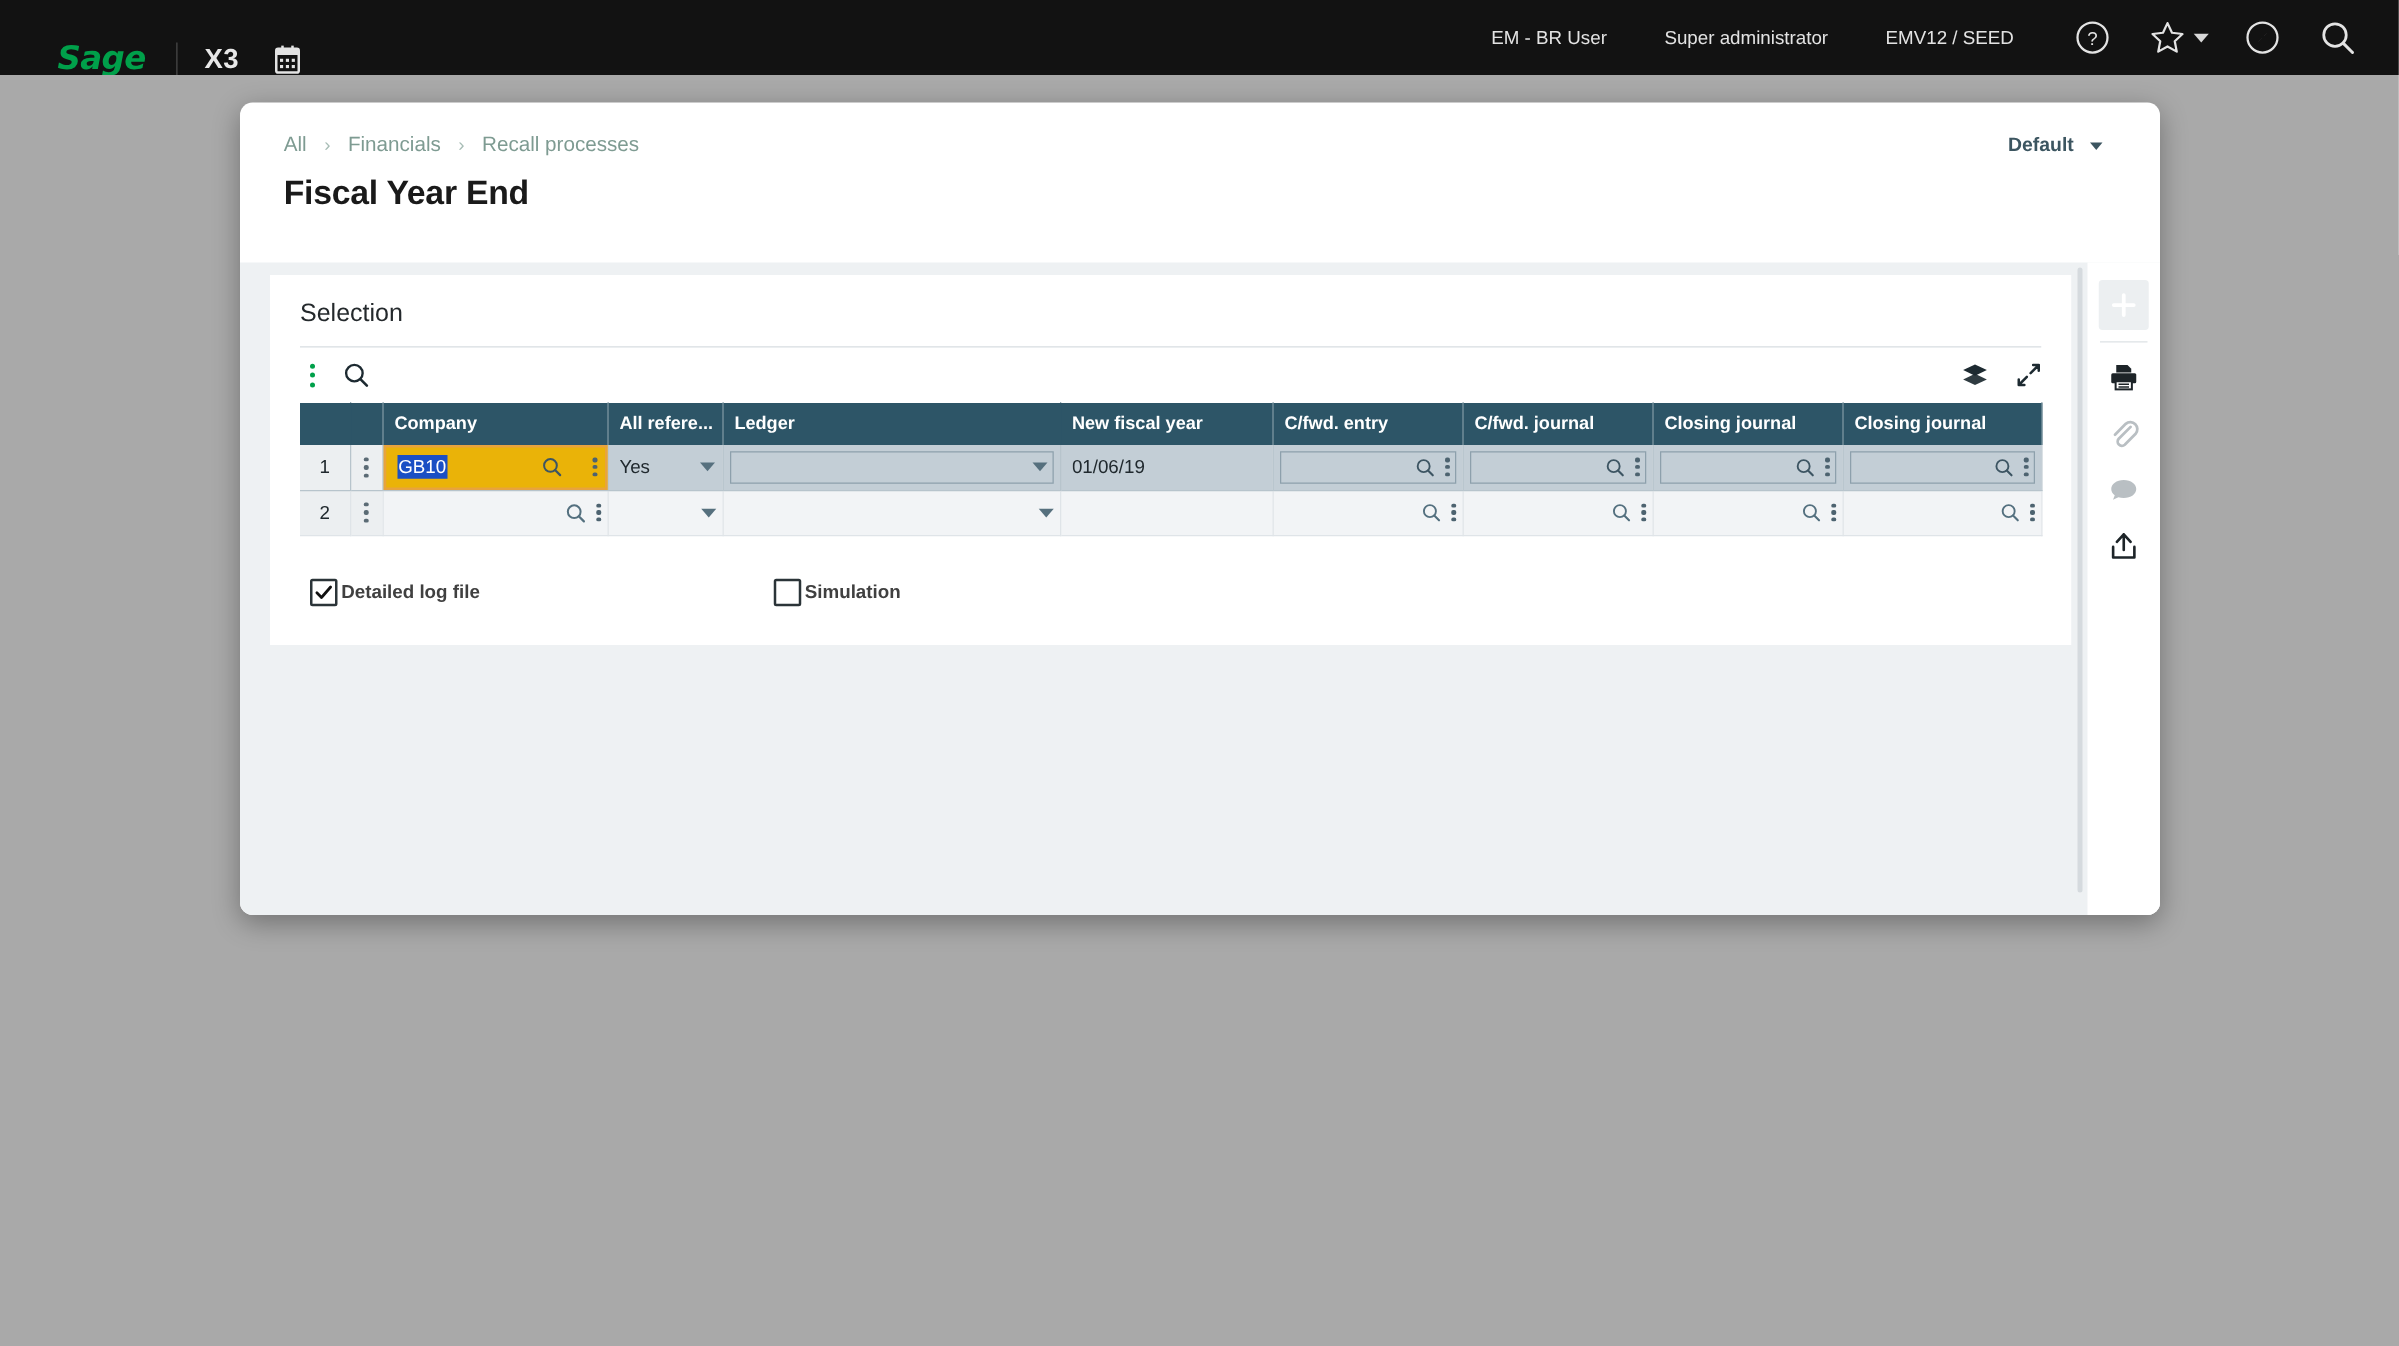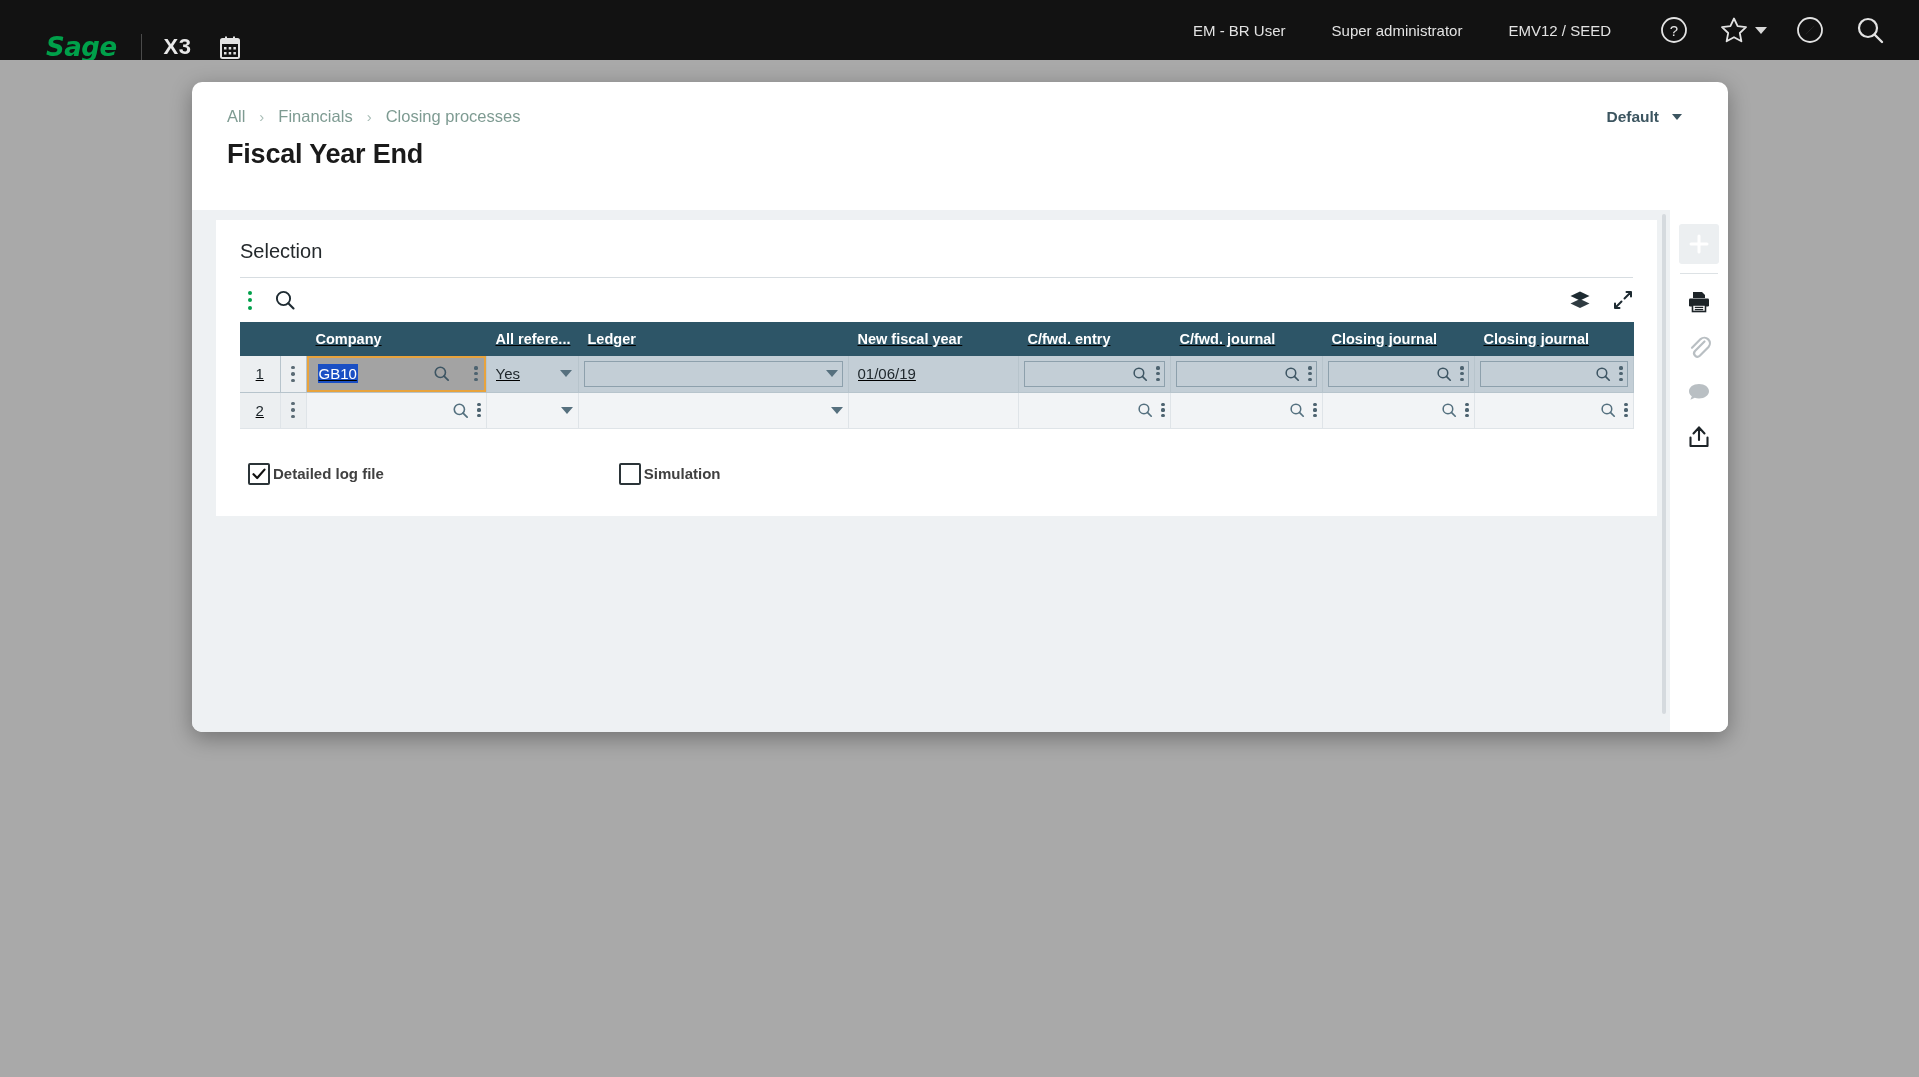--- a/index.html
+++ b/index.html
@@ -208,21 +208,21 @@
   }
   .gt-search { cursor: pointer; display: flex; align-items: center; }
   .gt-right {
     position: absolute; right: 0;
     display: flex; align-items: center; gap: 22px;
   }
   .gt-right > div { cursor: pointer; display: flex; align-items: center; }
 
   
   .grid { width: 1393px; }
-  .grid table { border-collapse: collapse; width: 100%; table-layout: fixed; text-decoration: underline; }
+  .grid table { border-collapse: collapse; width: 100%; table-layout: fixed; }
   .grid thead th {
     background: #2d5567;
     color: #ffffff;
     font-size: 14.5px;
     font-weight: 700;
     height: 34px;
     text-align: left;
     padding: 0 9px;
     border-right: 1px solid #2d5567;
     white-space: nowrap;
@@ -268,21 +268,21 @@
   }
 
   .cellwrap {
     display: flex; align-items: center;
     height: 100%; width: 100%;
     padding: 0 6px 0 9px;
     position: relative;
   }
   .cellwrap.focused {
     border: 2px solid #e8a33d;
-    background: #a3a3a3;
+    background: #eab308;
     gap: 16px;
   }
   .cell-text { flex: 1; white-space: nowrap; overflow: hidden; }
   .cell-text.selected {
     background: #1a4fc4;
     color: #ffffff;
     padding: 1px 1px;
     display: inline-block;
     flex: 0 0 auto;
   }
@@ -430,21 +430,21 @@
 
 <div class="modal">
 
   <div class="modal-head">
 
     <div class="breadcrumb">
       <span class="crumb">All</span>
       <span class="sep">›</span>
       <span class="crumb">Financials</span>
       <span class="sep">›</span>
-      <span class="crumb">Closing processes</span>
+      <span class="crumb">Recall processes</span>
     </div>
 
     <div class="default-sel">
       <span>Default</span>
       <span class="caret"></span>
     </div>
 
     <div class="page-title">Fiscal Year End</div>
 
   </div>

